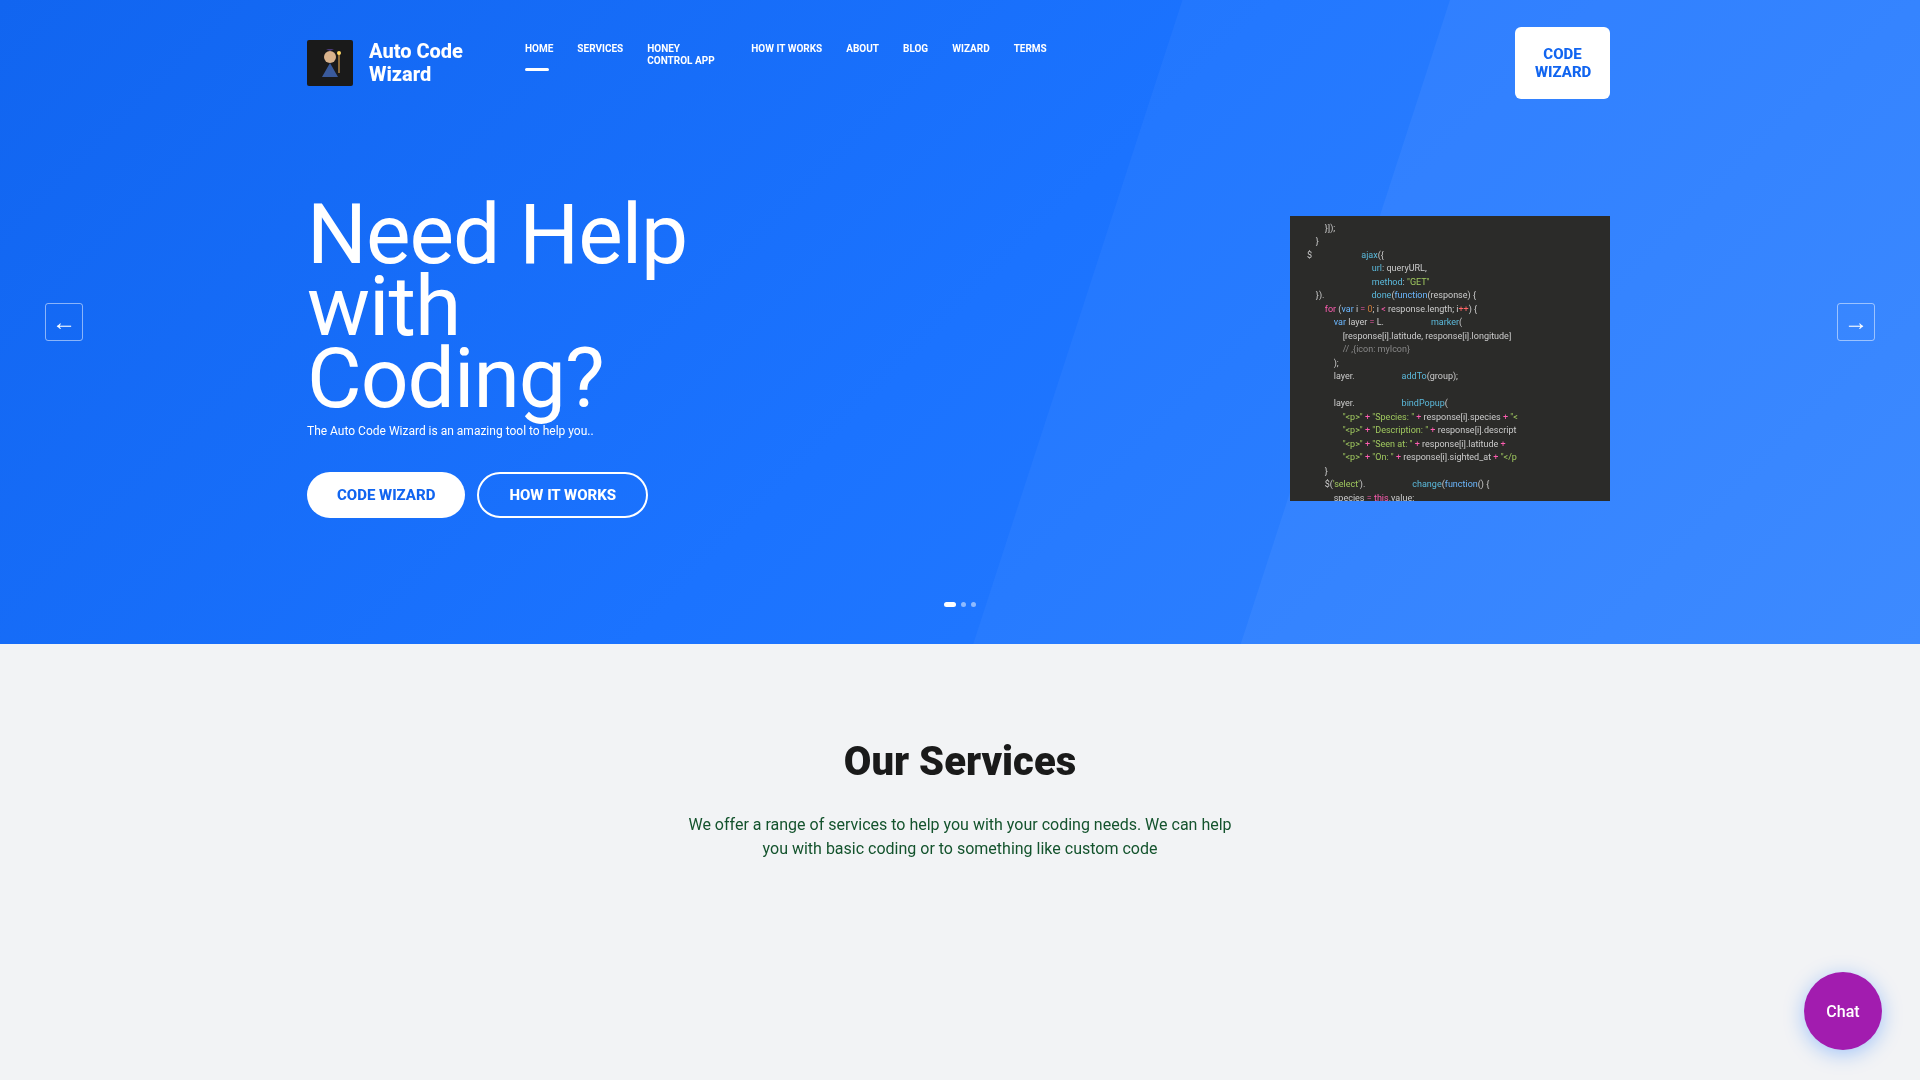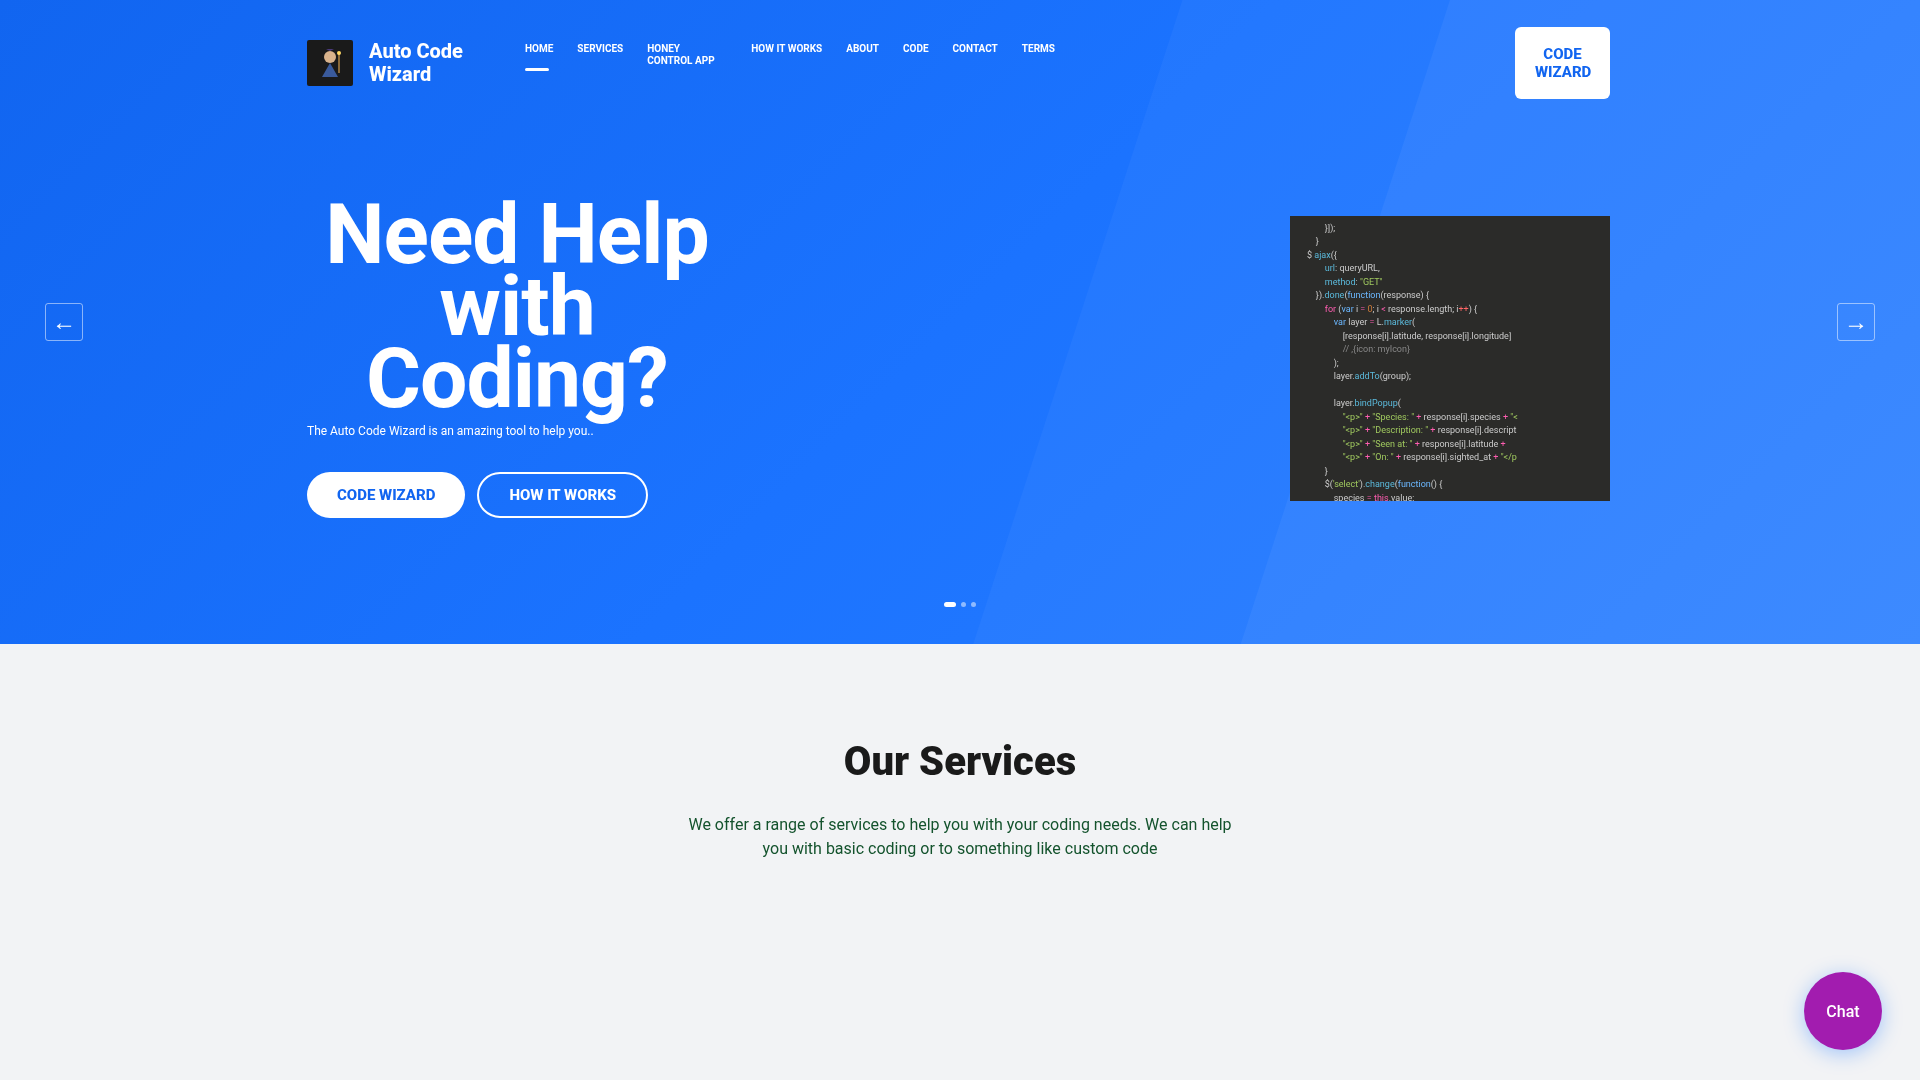--- a/index.html
+++ b/index.html
@@ -113,25 +113,24 @@
       position: relative;
       z-index: 5;
       display: flex;
       align-items: center;
       padding: 100px 310px 0 307px;
       max-width: 1920px;
     }
     .hero-left { flex: 0 0 420px; }
     .hero-title {
       color: #fff;
-      font-weight: 700;
+      font-weight: 400;
       font-size: 84px;
       line-height: 0.86;
       letter-spacing: -1px;
-      text-align: center;
     }
     .hero-sub {
       color: #fff;
       font-size: 12px;
       margin-top: 8px;
     }
     .hero-buttons {
       display: flex;
       gap: 12px;
       margin-top: 34px;
@@ -168,21 +167,21 @@
       padding: 6px 8px;
       font-family: 'Consolas', 'Monaco', monospace;
       font-size: 9px;
       line-height: 1.5;
       color: #ccc;
       overflow: hidden;
       position: relative;
     }
     .code-line { white-space: pre; }
     .c-pink { color: #ff5db1; }
-    .c-cyan { color: #5bbadc; }
+    .c-cyan { color: #5bbadc; margin-left: 47px; }
     .c-green { color: #a0c95f; }
     .c-orange { color: #ce7b3a; }
     .c-blue { color: #6cb8ff; }
     .c-red { color: #ff6666; }
     .c-grey { color: #888; }
     .arrow-btn {
       position: absolute;
       top: 303px;
       width: 38px;
       height: 38px;
@@ -273,22 +272,22 @@
       </div>
       <div class="logo-text">Auto Code Wizard</div>
     </div>
 
     <div class="nav-menu">
       <div class="nav-item active">HOME</div>
       <div class="nav-item">SERVICES</div>
       <div class="nav-item">HONEY CONTROL APP</div>
       <div class="nav-item">HOW IT WORKS</div>
       <div class="nav-item">ABOUT</div>
-      <div class="nav-item">CODE</div>
-      <div class="nav-item">CONTACT</div>
+      <div class="nav-item">BLOG</div>
+      <div class="nav-item">WIZARD</div>
       <div class="nav-item">TERMS</div>
     </div>
 
     <div class="nav-cta">CODE WIZARD</div>
   </div>
 
   <div class="hero-body">
     <div class="hero-left">
       <h1 class="hero-title">Need Help with Coding?</h1>
       <p class="hero-sub">The Auto Code Wizard is an amazing tool to help you..</p>

